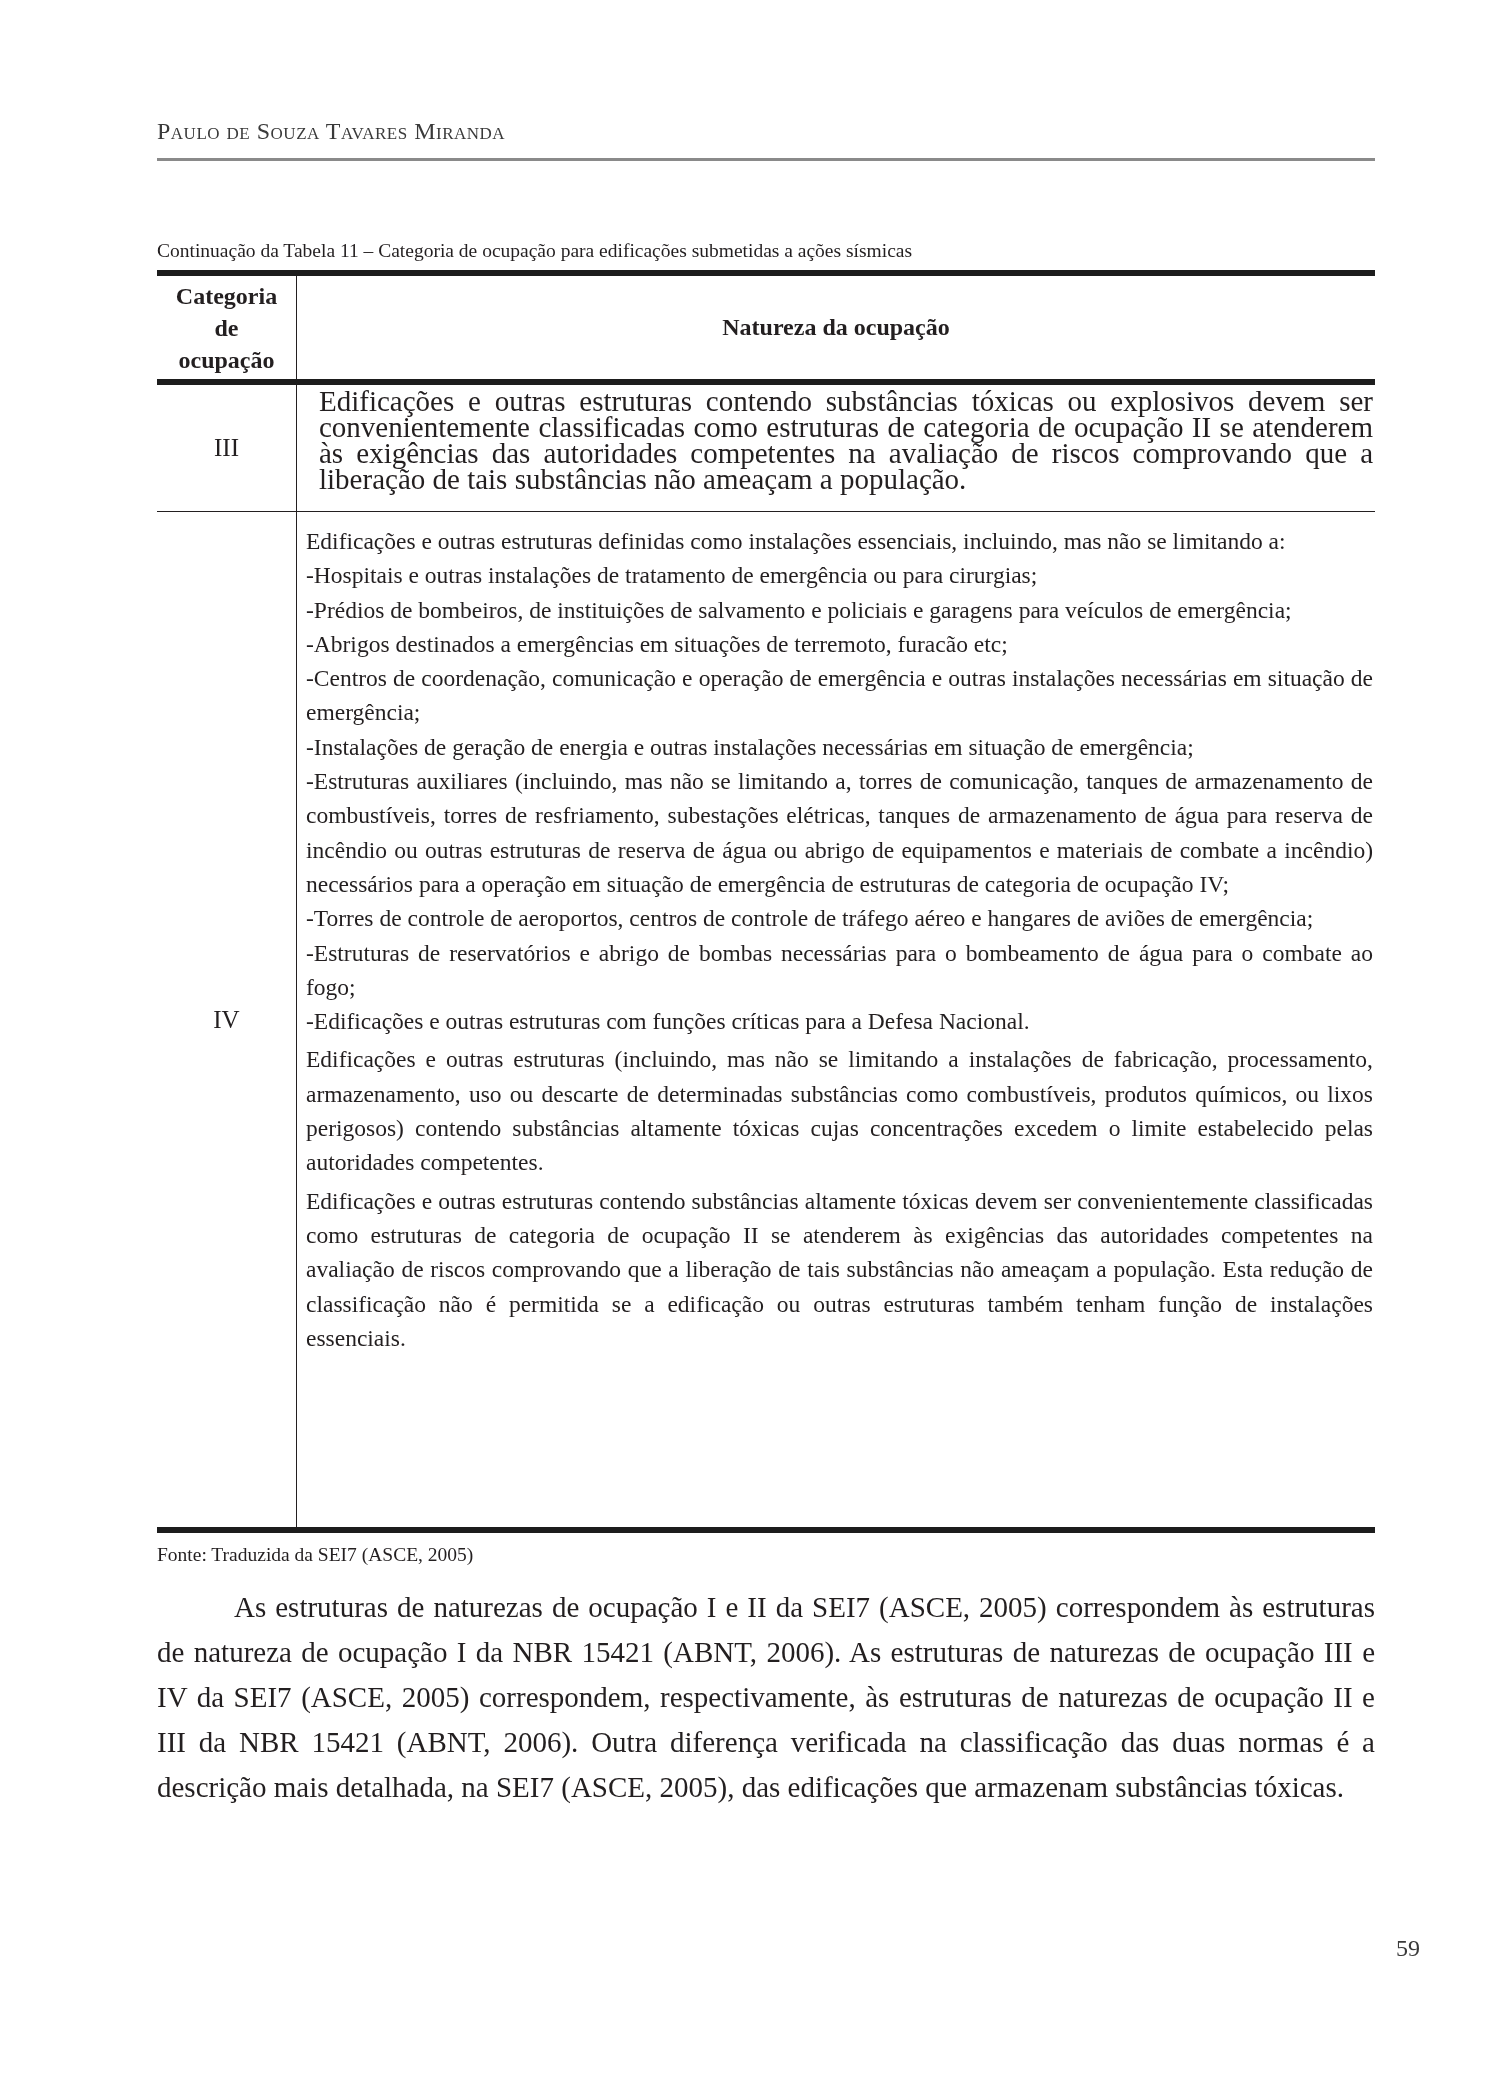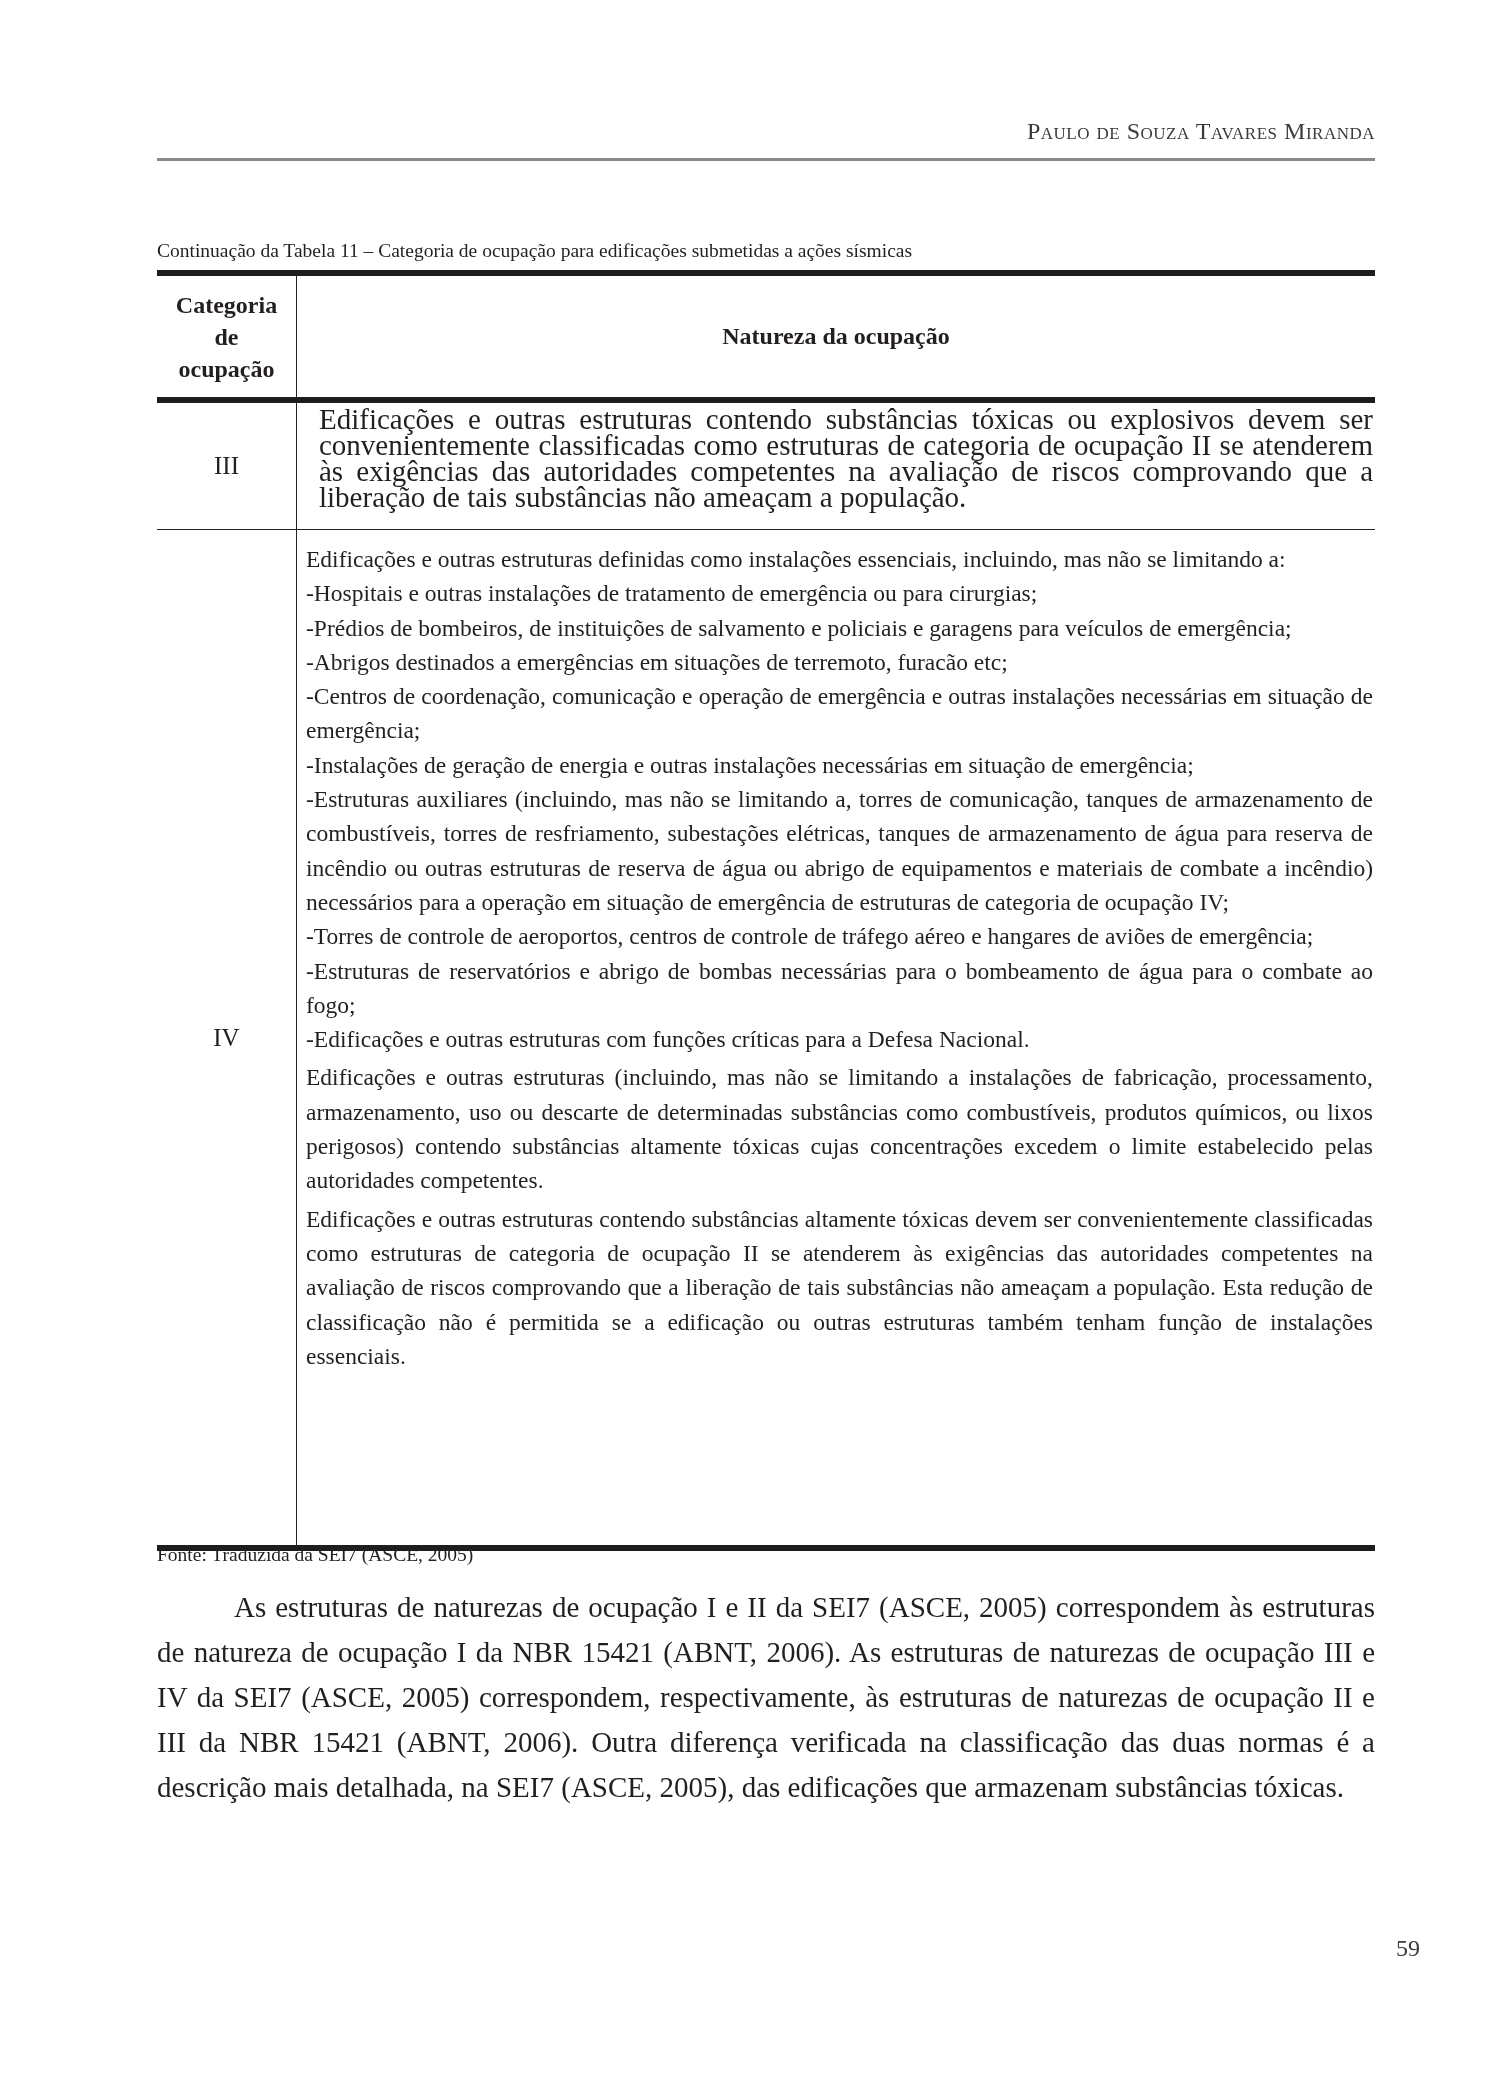--- a/index.html
+++ b/index.html
@@ -1,24 +1,24 @@
 <!DOCTYPE html>
 <html><head>
 <meta charset="utf-8">
 <style>
   html, body { margin: 0; padding: 0; background: #ffffff; }
   body { width: 1500px; height: 2099px; position: relative; overflow: hidden;
          font-family: "Liberation Serif", "DejaVu Serif", serif; color: #231f20; }
-  .running-head { position: absolute; left: 157px; width: 1218px; top: 118px; text-align: right;
+  .running-head { position: absolute; left: 157px; width: 1218px; top: 118px; text-align: left;
                   font-size: 24px; letter-spacing: 0.5px; font-variant: small-caps; color: #3a3a3a; }
   .head-rule { position: absolute; left: 157px; width: 1218px; top: 158px; height: 3px; background: #8a8a8a; }
   .caption { position: absolute; left: 157px; top: 240px; font-size: 19.5px; color: #231f20; white-space: nowrap; }
   .table { position: absolute; left: 157px; width: 1218px; top: 270px; border-collapse: collapse; }
   .rule-thick { height: 6px; background: #1d1d1d; }
-  .hdr { display: flex; height: 121px; }
+  .hdr { display: flex; height: 103px; }
   .hdr-cat { width: 139px; border-right: 1.5px solid #231f20; display: flex; flex-direction: column;
              align-items: center; justify-content: center; font-weight: bold; font-size: 24px; line-height: 32px; text-align: center; }
   .hdr-nat { flex: 1; display: flex; align-items: center; justify-content: center; font-weight: bold; font-size: 24px; }
   .row { display: flex; }
   .row-iii { height: 126px; border-bottom: 1.5px solid #231f20; }
   .cat { width: 139px; border-right: 1.5px solid #231f20; display: flex; align-items: center; justify-content: center; font-size: 25px; }
   .nat-iii { flex: 1; padding: 3px 2px 0 22px; font-size: 29px; line-height: 26px; text-align: justify; }
   .row-iv { height: 1015px; }
   .nat-iv { flex: 1; padding: 12px 2px 0 9px; font-size: 23.5px; line-height: 34.3px; text-align: justify; }
   .nat-iv p { margin: 0; }

